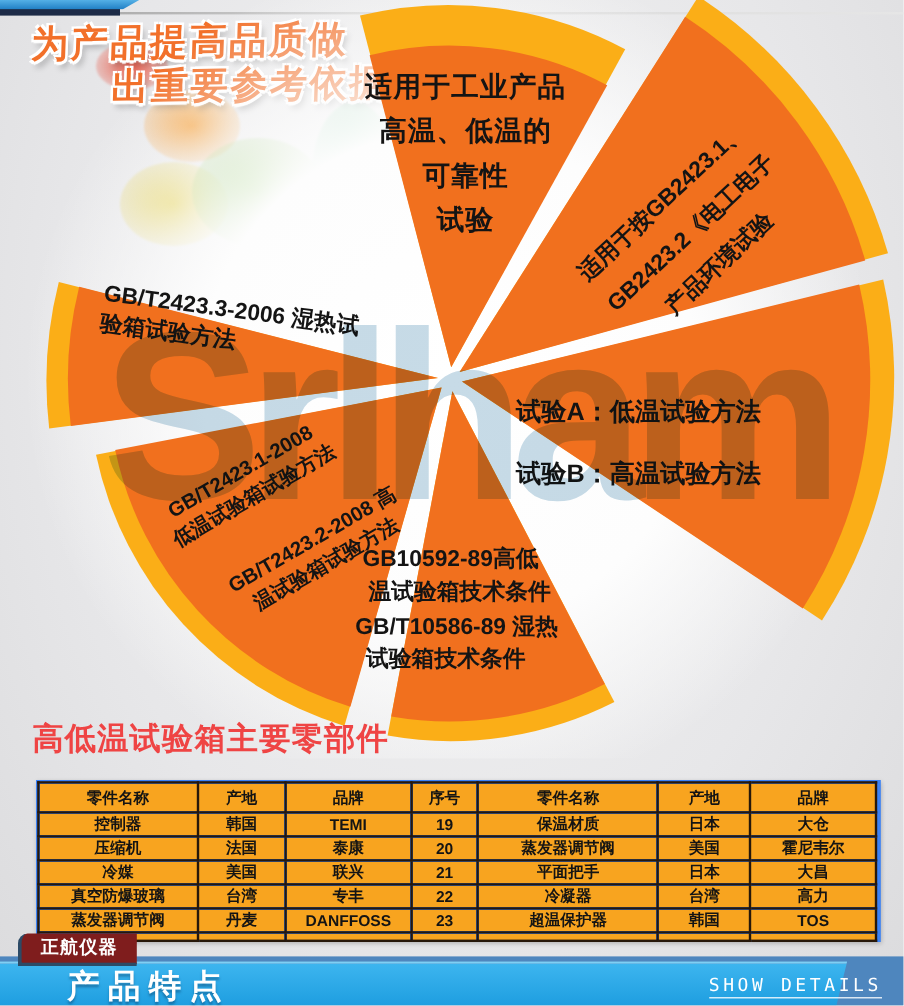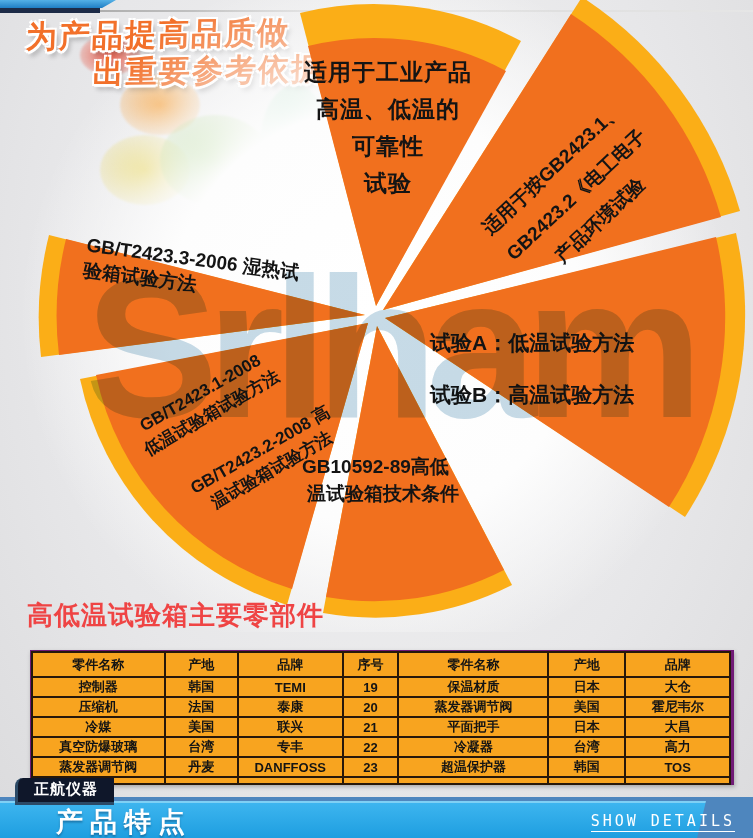--- a/index.html
+++ b/index.html
@@ -36,33 +36,33 @@
   .w-llb{left:152px;top:437px;width:228px;text-align:center;font-size:17px;line-height:23px;transform:rotate(-30deg);}
   .w-ba{left:302px;top:453px;font-size:19px;line-height:27px;}
   .w-bb{left:296px;top:509px;font-size:19px;line-height:27px;}
   .w-bb .ind{padding-left:9px;}
   .w-ba .ind{padding-left:5px;}
   
   .watermark{position:absolute;left:85px;top:248px;font-size:200px;line-height:1;font-weight:bold;letter-spacing:-12px;
     color:#c7dbe7;mix-blend-mode:multiply;pointer-events:none;}
   
   .sec-heading{position:absolute;left:27px;top:598px;font-size:26px;font-weight:bold;color:#ef4444;letter-spacing:1px;}
-  .tbl-wrap{position:absolute;left:30px;top:650px;width:702px;height:133px;overflow:hidden;background:#701a75;padding:1px;
+  .tbl-wrap{position:absolute;left:30px;top:650px;width:702px;height:133px;overflow:hidden;background:#3b82f6;padding:1px;
     box-shadow:1px 2px 4px rgba(0,0,0,.25);}
   table{border-collapse:collapse;table-layout:fixed;width:700px;}
   th,td{border:2px solid #27180a;background:#f8a41f;color:#141414;text-align:center;font-weight:bold;overflow:hidden;white-space:nowrap;}
   th{font-size:13px;height:21px;}
   td{font-size:13px;height:16px;padding:0;}
   tr.partial td{height:5px;}
   
   .steel-bar{position:absolute;left:0;top:797px;width:753px;height:41px;background:#4e86be;}
   .bright-bar{position:absolute;left:0;top:801px;width:710px;height:37px;
     background:linear-gradient(#3db5ef,#1e9ee0);border-top:2px solid #7fd0f4;box-sizing:border-box;
     clip-path:polygon(0 0,706px 0,697px 100%,0 100%);}
-  .brand-tab{position:absolute;left:15px;top:778px;background:#0f172a;color:#fff;font-weight:bold;font-size:15px;
+  .brand-tab{position:absolute;left:15px;top:778px;background:#7f1d1d;color:#fff;font-weight:bold;font-size:15px;
     padding:2px 16px 3px;border-radius:8px 0 0 0;border-left:3px solid #2c4a66;border-bottom:3px solid #2c4a66;letter-spacing:1px;}
   .sec-title{position:absolute;left:56px;top:804px;color:#fff;font-weight:bold;font-size:27px;letter-spacing:7px;
     text-shadow:0 2px 2px rgba(10,60,100,.45);}
   .show-details{position:absolute;right:18px;top:812px;color:#fff;font-family:"DejaVu Sans Mono",monospace;
     font-size:15px;letter-spacing:3px;border-bottom:1px solid #fff;padding-bottom:1px;cursor:pointer;}
 </style>
 </head>
 <body>
 
 <div class="top-line"></div>
@@ -133,20 +133,24 @@
   <div class="ftxt w-llb">
     <div>GB/T2423.2-2008 高</div>
     <div>温试验箱试验方法</div>
   </div>
 
   <div class="ftxt w-ba">
     <div>GB10592-89高低</div>
     <div class="ind">温试验箱技术条件</div>
   </div>
 
+  <div class="ftxt w-bb">
+    <div>GB/T10586-89 湿热</div>
+    <div class="ind">试验箱技术条件</div>
+  </div>
 </div>
 
 <div class="watermark">Srlham</div>
 
 <div class="sec-heading">高低温试验箱主要零部件</div>
 
 <div class="tbl-wrap">
   <table>
     <colgroup>
       <col style="width:19%">

